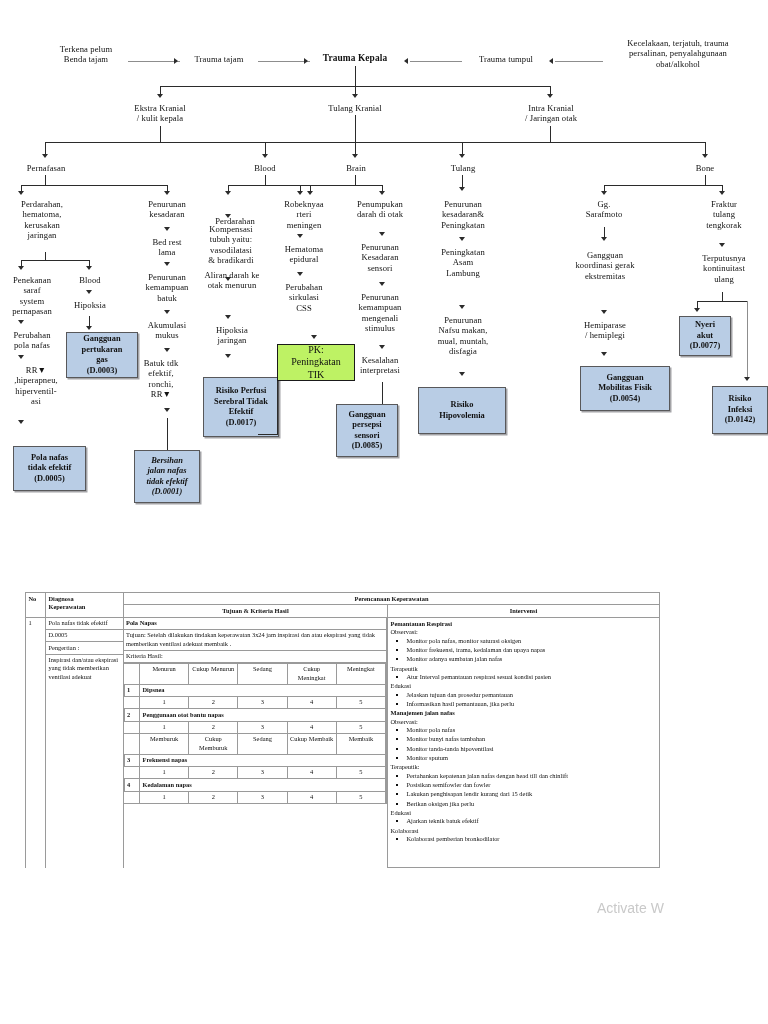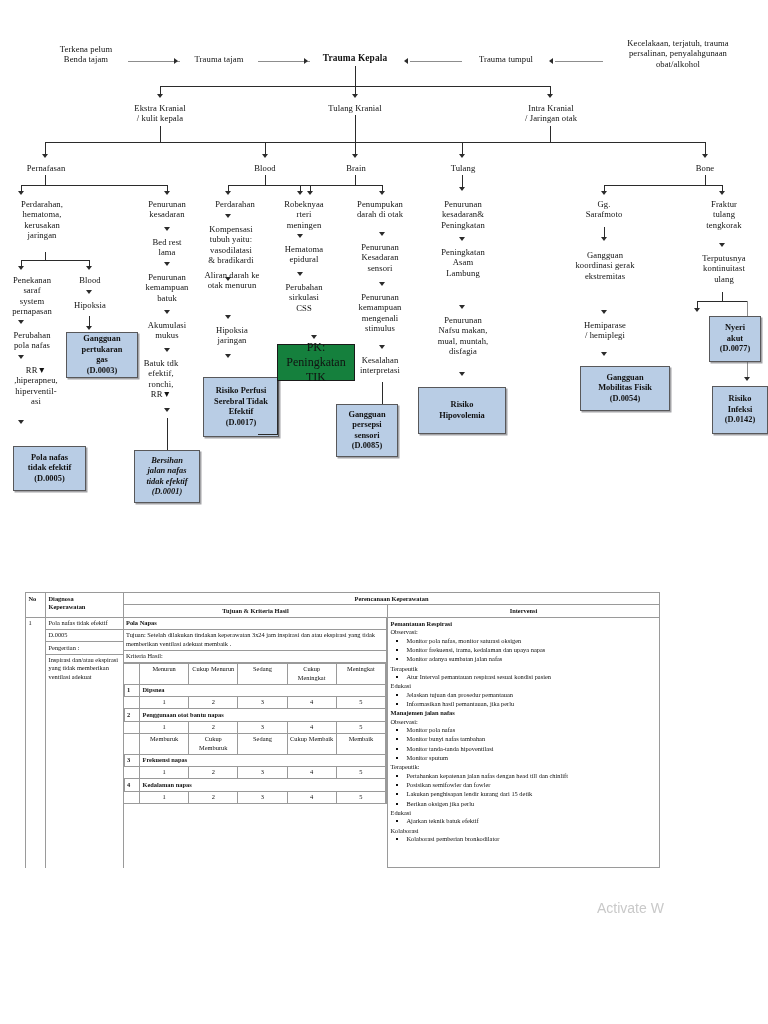--- a/index.html
+++ b/index.html
@@ -28,24 +28,24 @@
     font-weight:bold;
     display:flex;align-items:center;justify-content:center;
     padding:2px 3px;
   }
   .box.fill{
     background:#b9cde5;
     border:1.4px solid #58585a;
     box-shadow:1.5px 1.5px 0 rgba(90,90,95,.55);
   }
   .box.white{
-    background:#15803d;
+    background:#bef264;
     border:1.2px solid #1a1a1a;
     font-weight:normal;
-    font-size:12px;
+    font-size:10px;
   }
   
   .vline{position:absolute;width:0;border-left:1px solid #2b2b2b;}
   .hline{position:absolute;height:0;border-top:1px solid #2b2b2b;}
   .vline.grey,.hline.grey{border-color:#8d8d8d;}
   .arrow-d{position:absolute;width:0;height:0;
     border-left:3.2px solid transparent;border-right:3.2px solid transparent;
     border-top:4.4px solid #2b2b2b;}
   .arrow-r{position:absolute;width:0;height:0;
     border-top:3.2px solid transparent;border-bottom:3.2px solid transparent;
@@ -206,21 +206,21 @@
   <div class="arrow-d" style="left:164px;top:262px;"></div>
   <div class="node" style="left:128px;top:272px;width:78px;">Penurunan<br>kemampuan<br>batuk</div>
   <div class="arrow-d" style="left:164px;top:310px;"></div>
   <div class="node" style="left:130px;top:320px;width:74px;">Akumulasi<br>mukus</div>
   <div class="arrow-d" style="left:164px;top:348px;"></div>
   <div class="node" style="left:124px;top:358px;width:74px;">Batuk tdk<br>efektif,<br>ronchi,<br>RR▼</div>
   <div class="arrow-d" style="left:164px;top:408px;"></div>
   <div class="box fill" style="left:134px;top:450px;width:66px;height:53px;font-style:italic;">Bersihan<br>jalan nafas<br>tidak efektif<br>(D.0001)</div>
   <div class="vline" style="left:167px;top:418px;height:32px;"></div>
 
-  <div class="node" style="left:202px;top:199px;width:66px;">Perdarahan</div>
+  <div class="node" style="left:202px;top:216px;width:66px;">Perdarahan</div>
   <div class="arrow-d" style="left:225px;top:214px;"></div>
   <div class="node" style="left:196px;top:224px;width:70px;">Kompensasi<br>tubuh yaitu:<br>vasodilatasi<br>&amp; bradikardi</div>
   <div class="arrow-d" style="left:225px;top:277px;"></div>
   <div class="node" style="left:194px;top:270px;width:76px;">Aliran darah ke<br>otak menurun</div>
   <div class="arrow-d" style="left:225px;top:315px;"></div>
   <div class="node" style="left:198px;top:325px;width:68px;">Hipoksia<br>jaringan</div>
   <div class="arrow-d" style="left:225px;top:354px;"></div>
   <div class="box fill" style="left:203px;top:377px;width:76px;height:60px;">Risiko Perfusi<br>Serebral Tidak<br>Efektif<br>(D.0017)</div>
 
   <div class="node" style="left:274px;top:199px;width:60px;">Robeknyaa<br>rteri<br>meningen</div>
@@ -262,21 +262,21 @@
   <div class="box fill" style="left:580px;top:366px;width:90px;height:45px;">Gangguan<br>Mobilitas Fisik<br>(D.0054)</div>
 
   <div class="node" style="left:690px;top:199px;width:68px;">Fraktur<br>tulang<br>tengkorak</div>
   <div class="arrow-d" style="left:719px;top:243px;"></div>
   <div class="node" style="left:688px;top:253px;width:72px;">Terputusnya<br>kontinuitast<br>ulang</div>
   <div class="vline" style="left:722px;top:292px;height:9px;"></div>
   <div class="hline" style="left:697px;top:301px;width:50px;"></div>
   <div class="vline" style="left:697px;top:301px;height:9px;"></div>
   <div class="vline grey" style="left:747px;top:301px;height:78px;"></div>
   <div class="arrow-d" style="left:694px;top:308px;"></div>
-  <div class="box fill" style="left:679px;top:316px;width:52px;height:46px;margin-left:30px;">Nyeri<br>akut<br>(D.0077)</div>
+  <div class="box fill" style="left:679px;top:316px;width:52px;height:40px;">Nyeri<br>akut<br>(D.0077)</div>
   <div class="arrow-d" style="left:744px;top:377px;"></div>
   <div class="box fill" style="left:712px;top:386px;width:56px;height:48px;">Risiko<br>Infeksi<br>(D.0142)</div>
 </div>
 
 <table id="careplan">
   <colgroup>
     <col class="c-no">
       <col class="c-diag">
       <col class="c-goal">
       <col class="c-int">

